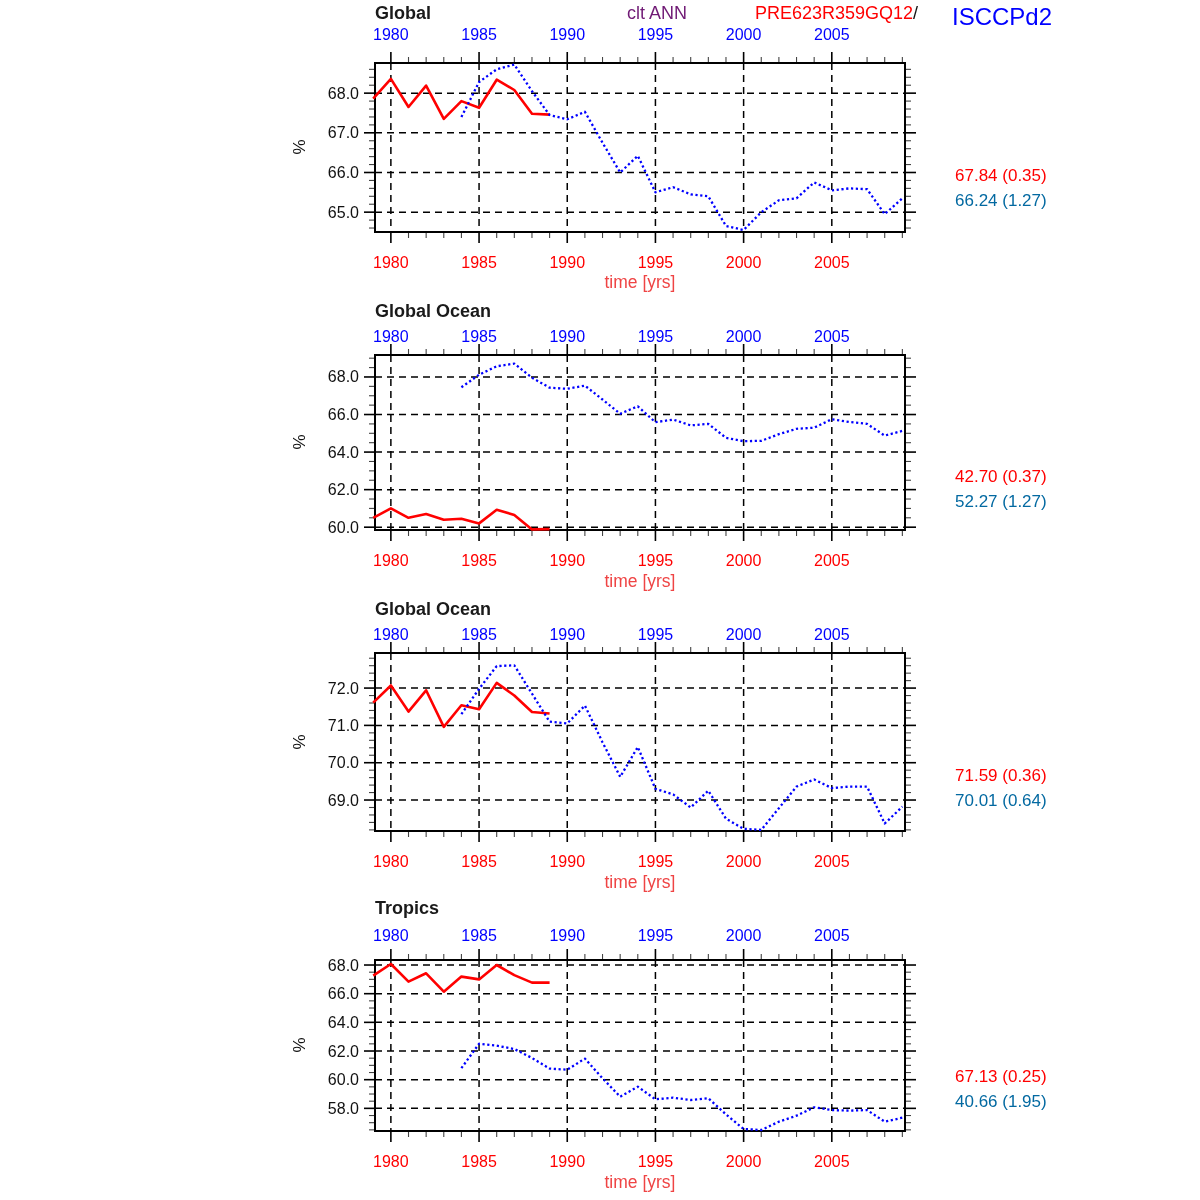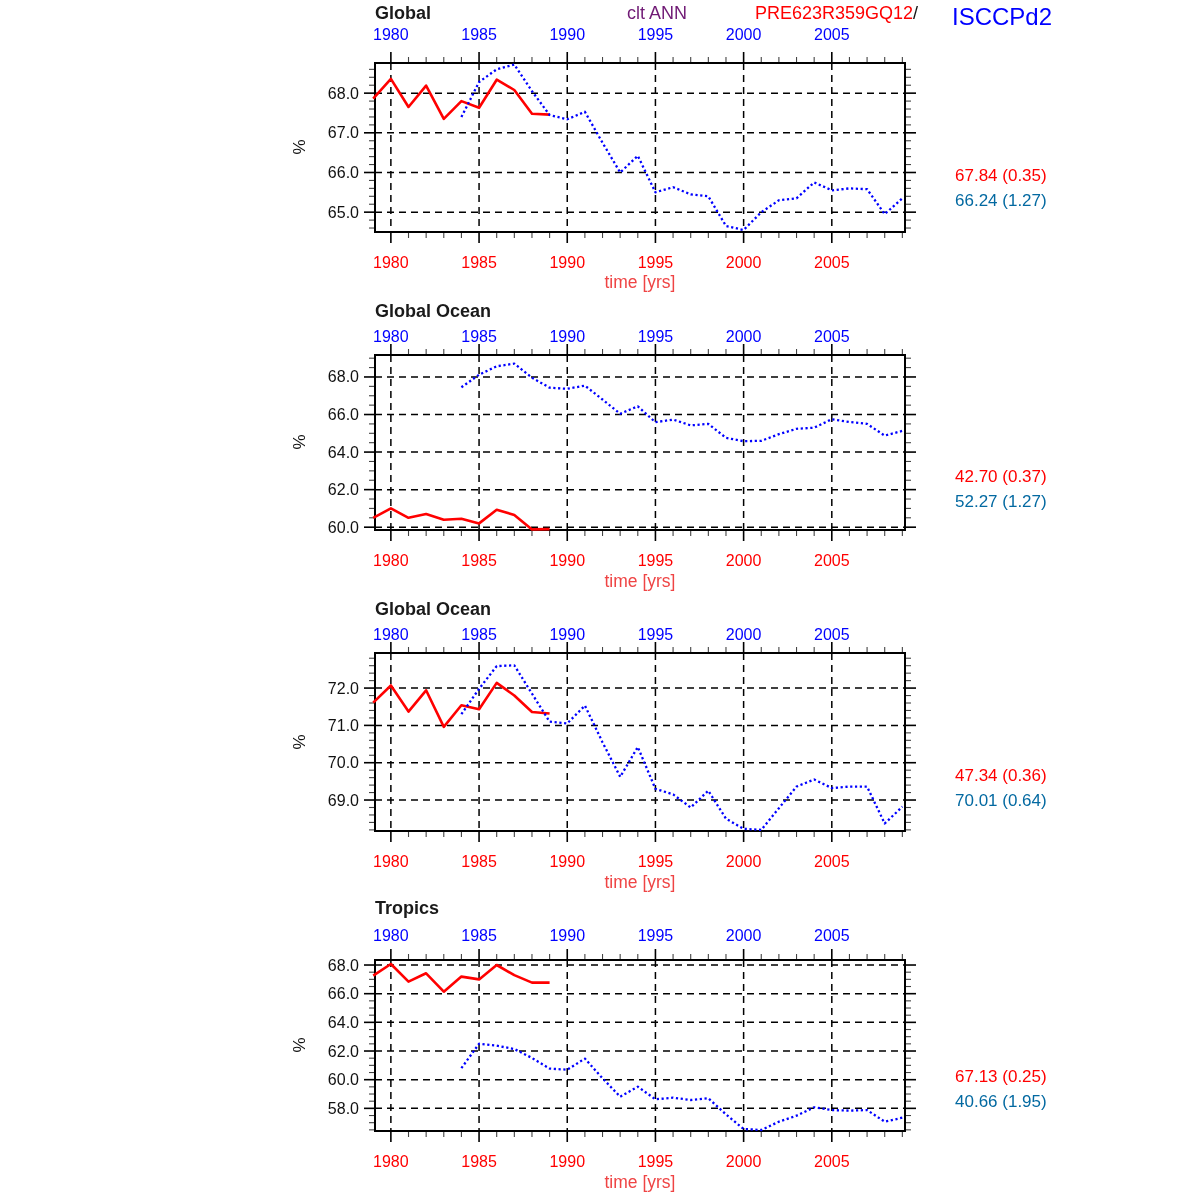--- a/index.html
+++ b/index.html
@@ -451,21 +451,21 @@
       <line x1="867.0798668885177" x2="867.0798668885177" y1="647" y2="653" class="min"></line>
       <line x1="867.0798668885177" x2="867.0798668885177" y1="831" y2="837" class="min"></line>
       <line x1="884.7171381031599" x2="884.7171381031599" y1="647" y2="653" class="min"></line>
       <line x1="884.7171381031599" x2="884.7171381031599" y1="831" y2="837" class="min"></line>
       <line x1="902.354409317802" x2="902.354409317802" y1="647" y2="653" class="min"></line>
       <line x1="902.354409317802" x2="902.354409317802" y1="831" y2="837" class="min"></line>
       <rect x="375" y="653" width="530" height="178" class="frame"></rect>
       <polyline points="373.2,702.6 390.9,685.5 408.5,711.6 426.1,690.3 443.8,726.9 461.4,705.2 479.1,709.3 496.7,682.9 514.3,695.5 532.0,712.0 549.6,713.5" class="series-solid" stroke="#ff0000"></polyline>
       <polyline points="461.4,714.2 479.1,688.8 496.7,666.1 514.3,665.3 532.0,693.7 549.6,721.7 567.2,723.5 584.9,705.6 602.5,742.2 620.2,776.9 637.8,747.0 655.4,788.8 673.1,794.4 690.7,807.5 708.3,790.7 726.0,818.7 743.6,828.8 761.3,829.9 778.9,808.2 796.5,786.6 814.2,779.5 831.8,788.1 849.4,786.6 867.1,786.6 884.7,823.5 902.4,806.7" class="series-dotted" stroke="#0000ff"></polyline>
     </svg>
-  <div class="stat stat-red" style="top:766px">47.34 (0.36)</div>
+  <div class="stat stat-red" style="top:766px">71.59 (0.36)</div>
   <div class="stat stat-blue" style="top:791px">70.01 (0.64)</div>
   <div class="xlabel" style="top:872px">time [yrs]</div>
 
   <div class="ptitle" style="top:898px">Tropics</div>
   <div class="ylabel" style="top:1045px">%</div>
   <svg id="chart-3" width="1200" height="300" viewBox="0 900 1200 300" style="top:900px">
       <line x1="375" x2="905" y1="1108.3528918692373" y2="1108.3528918692373" class="grid"></line>
       <line x1="364" x2="375" y1="1108.3528918692373" y2="1108.3528918692373" class="maj"></line>
       <line x1="905" x2="916" y1="1108.3528918692373" y2="1108.3528918692373" class="maj"></line>
       <text x="359" y="1113.8528918692373" class="ytick-label">58.0</text>

